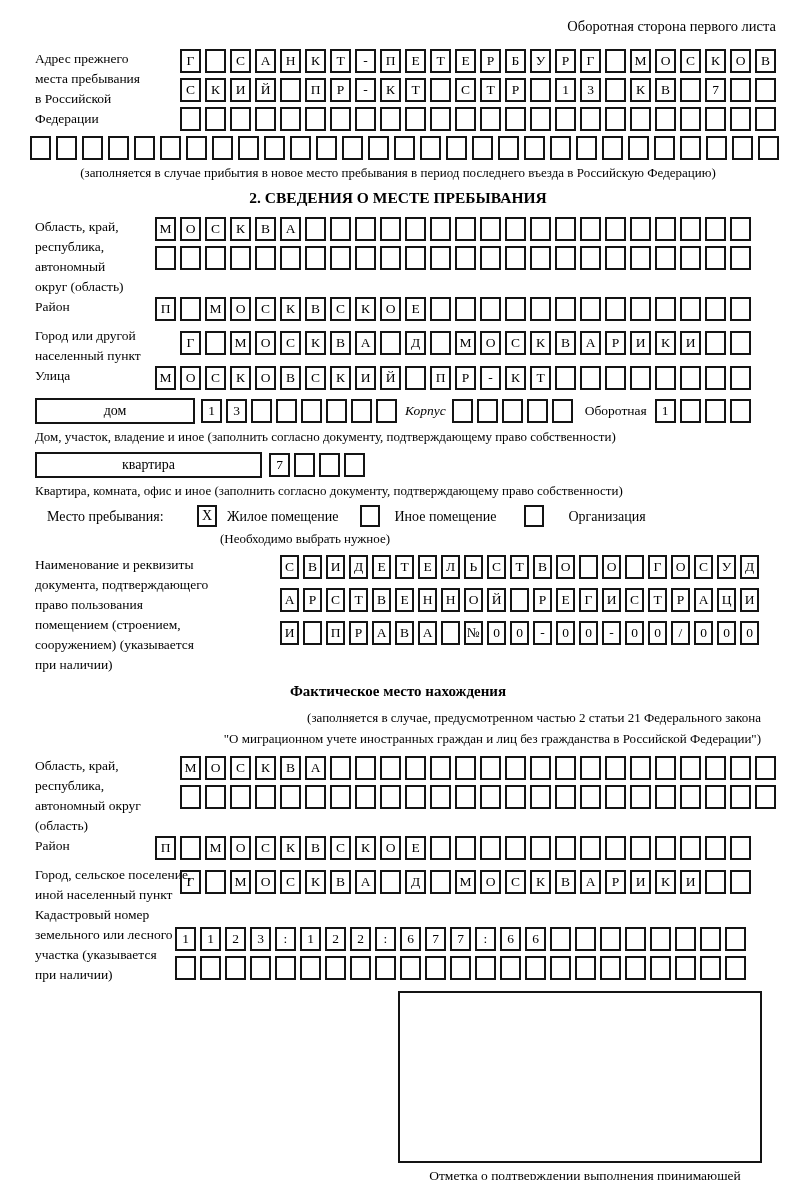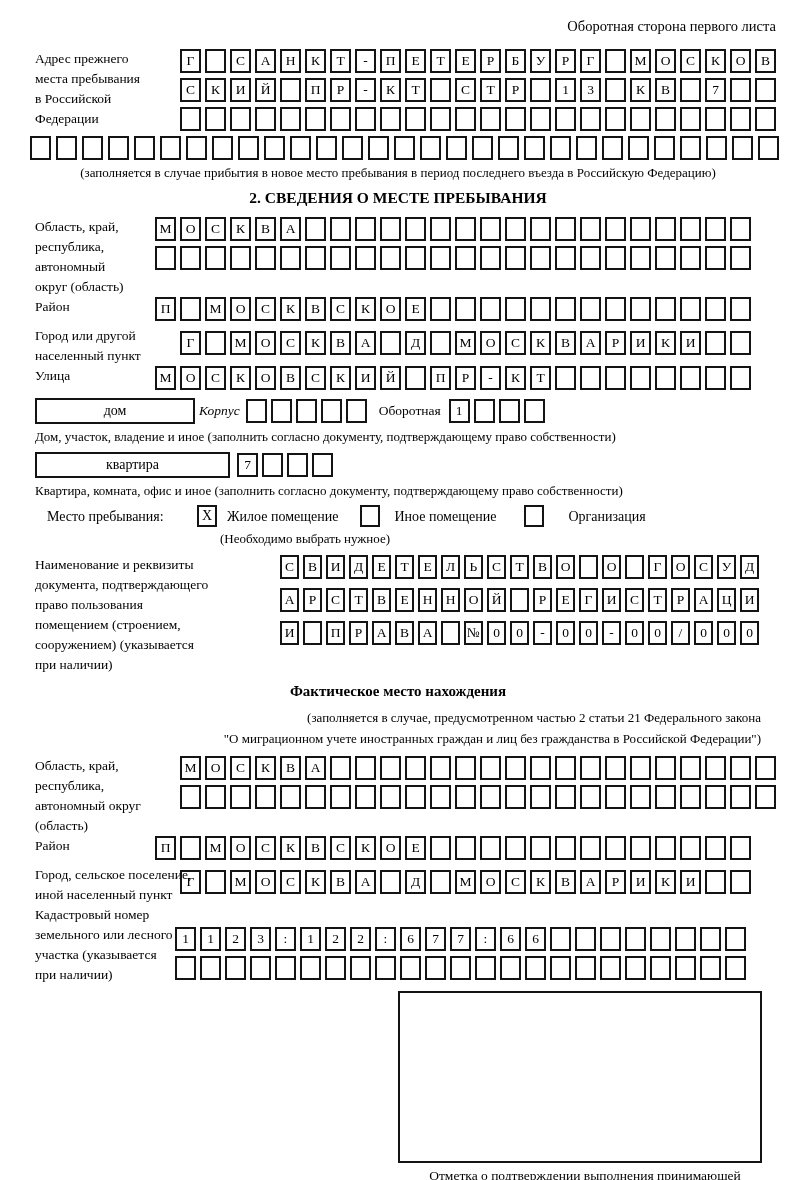--- a/index.html
+++ b/index.html
@@ -96,29 +96,30 @@
     <div class="cellrow ml25" style="margin-top:5px;"><span class="cell">Г</span><span class="cell"></span><span class="cell">М</span><span class="cell">О</span><span class="cell">С</span><span class="cell">К</span><span class="cell">В</span><span class="cell">А</span><span class="cell"></span><span class="cell">Д</span><span class="cell"></span><span class="cell">М</span><span class="cell">О</span><span class="cell">С</span><span class="cell">К</span><span class="cell">В</span><span class="cell">А</span><span class="cell">Р</span><span class="cell">И</span><span class="cell">К</span><span class="cell">И</span><span class="cell"></span><span class="cell"></span></div>
   </div>
 
   <div class="frow">
     <div class="lab w120">Улица</div>
     <div class="cellrow"><span class="cell">М</span><span class="cell">О</span><span class="cell">С</span><span class="cell">К</span><span class="cell">О</span><span class="cell">В</span><span class="cell">С</span><span class="cell">К</span><span class="cell">И</span><span class="cell">Й</span><span class="cell"></span><span class="cell">П</span><span class="cell">Р</span><span class="cell">-</span><span class="cell">К</span><span class="cell">Т</span><span class="cell"></span><span class="cell"></span><span class="cell"></span><span class="cell"></span><span class="cell"></span><span class="cell"></span><span class="cell"></span><span class="cell"></span></div>
   </div>
 
   <div class="frow" style="margin-top:3px;">
     <div class="wbox" style="width:160px;">дом</div>
+    <div class="cellrow" style="margin-left:6px;margin-top:1px;"><span class="cell">1</span><span class="cell">3</span><span class="cell"></span><span class="cell"></span><span class="cell"></span><span class="cell"></span><span class="cell"></span><span class="cell"></span></div>
     <div class="inline-lab" style="margin-left:4px;margin-right:6px;font-style:italic;">Корпус</div>
     <div class="cellrow" style="margin-top:1px;"><span class="cell"></span><span class="cell"></span><span class="cell"></span><span class="cell"></span><span class="cell"></span></div>
     <div class="inline-lab" style="margin-left:8px;margin-right:8px;">Оборотная</div>
     <div class="cellrow" style="margin-top:1px;"><span class="cell">1</span><span class="cell"></span><span class="cell"></span><span class="cell"></span></div>
   </div>
   <div class="field-note">Дом, участок, владение и иное (заполнить согласно документу, подтверждающему право собственности)</div>
 
   <div class="frow">
-    <div class="wbox" style="width:195px;">квартира</div>
+    <div class="wbox" style="width:227px;">квартира</div>
     <div class="cellrow" style="margin-left:7px;margin-top:1px;"><span class="cell">7</span><span class="cell"></span><span class="cell"></span><span class="cell"></span></div>
   </div>
   <div class="field-note">Квартира, комната, офис и иное (заполнить согласно документу, подтверждающему право собственности)</div>
 
   <div class="frow" style="align-items:center;margin-top:3px;margin-left:12px;">
     <div class="optlabel" style="width:150px;">Место пребывания:</div>
     <span class="checkbox">X</span>
     <span class="optlabel" style="margin-left:10px;">Жилое помещение</span>
     <span class="checkbox" style="margin-left:22px;"></span>
     <span class="optlabel" style="margin-left:14px;">Иное помещение</span>

